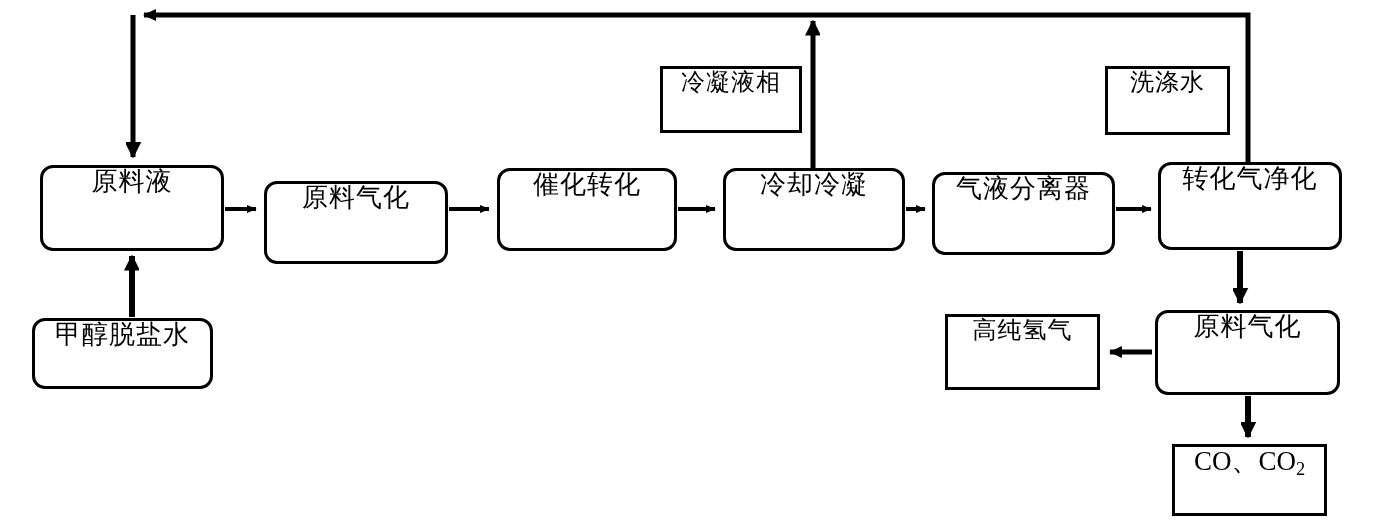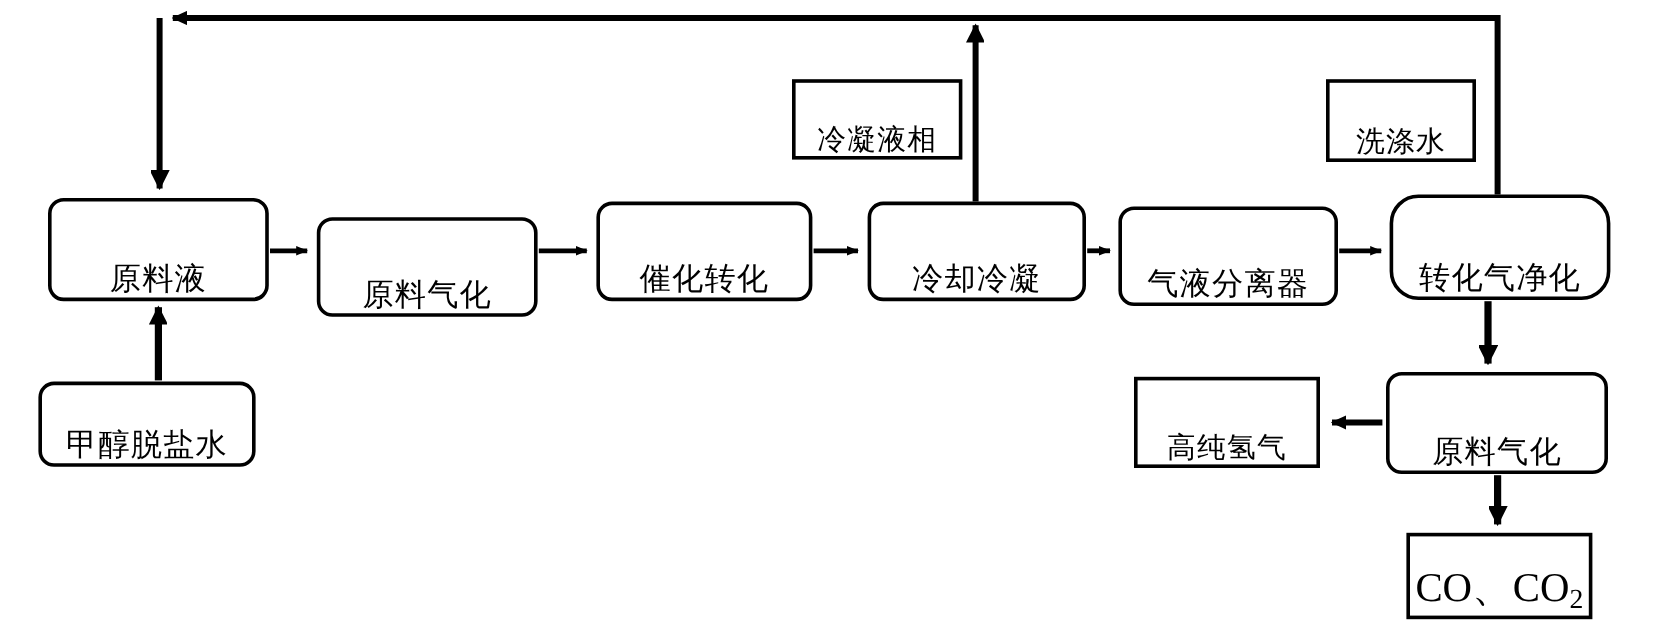--- a/index.html
+++ b/index.html
@@ -21,21 +21,21 @@
     position: absolute;
     left: 0;
     top: 0;
     width: 1384px;
     height: 525px;
   }
   .node {
     position: absolute;
     box-sizing: border-box;
     display: flex;
-    align-items: flex-end;
+    align-items: flex-start;
     justify-content: center;
     background: #ffffff;
     color: #000000;
     text-align: center;
     line-height: 1.1;
     z-index: 3;
   }
   .node.process {
     border: 3px solid #000000;
     border-radius: 13px;
@@ -46,21 +46,21 @@
     border-radius: 0;
     font-size: 24px;
   }
   .node-label {
     display: block;
     white-space: nowrap;
     letter-spacing: 1px;
   }
   .node.chem .node-label {
     letter-spacing: 0px;
-    font-size: 34px;
+    font-size: 27px;
   }
   sub {
     font-size: 0.68em;
     vertical-align: -0.25em;
   }
 </style>
 </head>
 <body>
 
 <div id="canvas">
@@ -116,21 +116,21 @@
   </div>
 
   <div class="node process" style="left:723px; top:168px; width:182px; height:83px;">
     <span class="node-label">冷却冷凝</span>
   </div>
 
   <div class="node process" style="left:932px; top:172px; width:183px; height:83px;">
     <span class="node-label">气液分离器</span>
   </div>
 
-  <div class="node process" style="left:1158px; top:162px; width:184px; height:88px;border-radius:24px;">
+  <div class="node process" style="left:1158px; top:162px; width:184px; height:88px;">
     <span class="node-label">转化气净化</span>
   </div>
 
   <div class="node process" style="left:32px; top:318px; width:181px; height:71px;">
     <span class="node-label">甲醇脱盐水</span>
   </div>
 
   <div class="node process" style="left:1155px; top:310px; width:185px; height:85px;">
     <span class="node-label">原料气化</span>
   </div>

